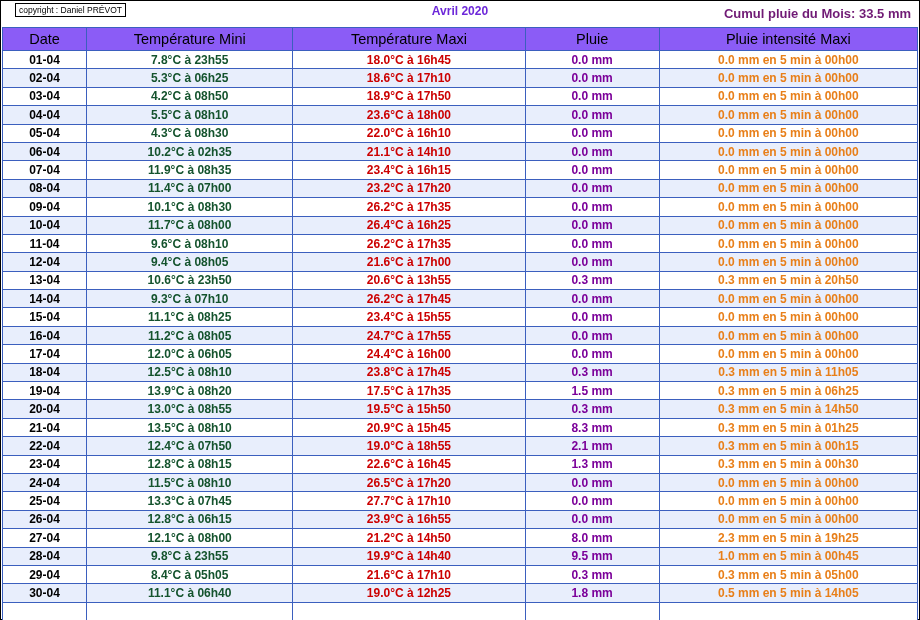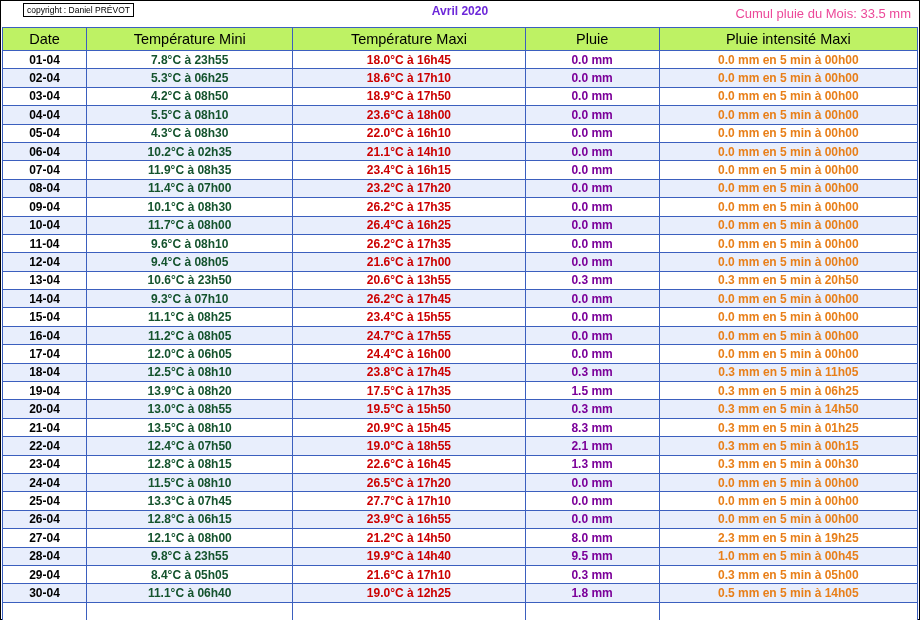--- a/index.html
+++ b/index.html
@@ -22,21 +22,21 @@
     background: #ffffff;
   }
   
   .header {
     position: relative;
     height: 26px;
     box-sizing: border-box;
   }
   .copyright {
     position: absolute;
-    left: 22px;
+    left: 14px;
     top: 2px;
     font-size: 8.5px;
     color: #000000;
     border: 1px solid #000000;
     padding: 1px 3px 1px 3px;
     background: #ffffff;
     line-height: 10px;
   }
   .title {
     position: absolute;
@@ -46,22 +46,22 @@
     text-align: center;
     font-size: 12px;
     font-weight: bold;
     color: #6d28d9;
   }
   .cumul {
     position: absolute;
     right: 8px;
     top: 5px;
     font-size: 13px;
-    font-weight: normal;
-    color: #ec4899;
+    font-weight: bold;
+    color: #701a75;
     white-space: nowrap;
   }
   
   table.wx {
     border-collapse: collapse;
     table-layout: fixed;
     width: 916px;
     margin: 0 0 0 1px;
   }
   table.wx td, table.wx th {
@@ -73,21 +73,21 @@
     font-size: 12px;
     font-weight: bold;
     white-space: nowrap;
     overflow: hidden;
   }
   table.wx thead th {
     height: 22px;
     font-size: 14.5px;
     font-weight: normal;
     color: #000000;
-    background: #bef264;
+    background: #8b5cf6;
   }
   col.c-date  { width: 84px; }
   col.c-mini  { width: 206px; }
   col.c-maxi  { width: 232px; }
   col.c-pluie { width: 134px; }
   col.c-int   { width: 258px; }
 
   tr.alt td { background: #e8eefc; }
   tr.norm td { background: #ffffff; }
 

